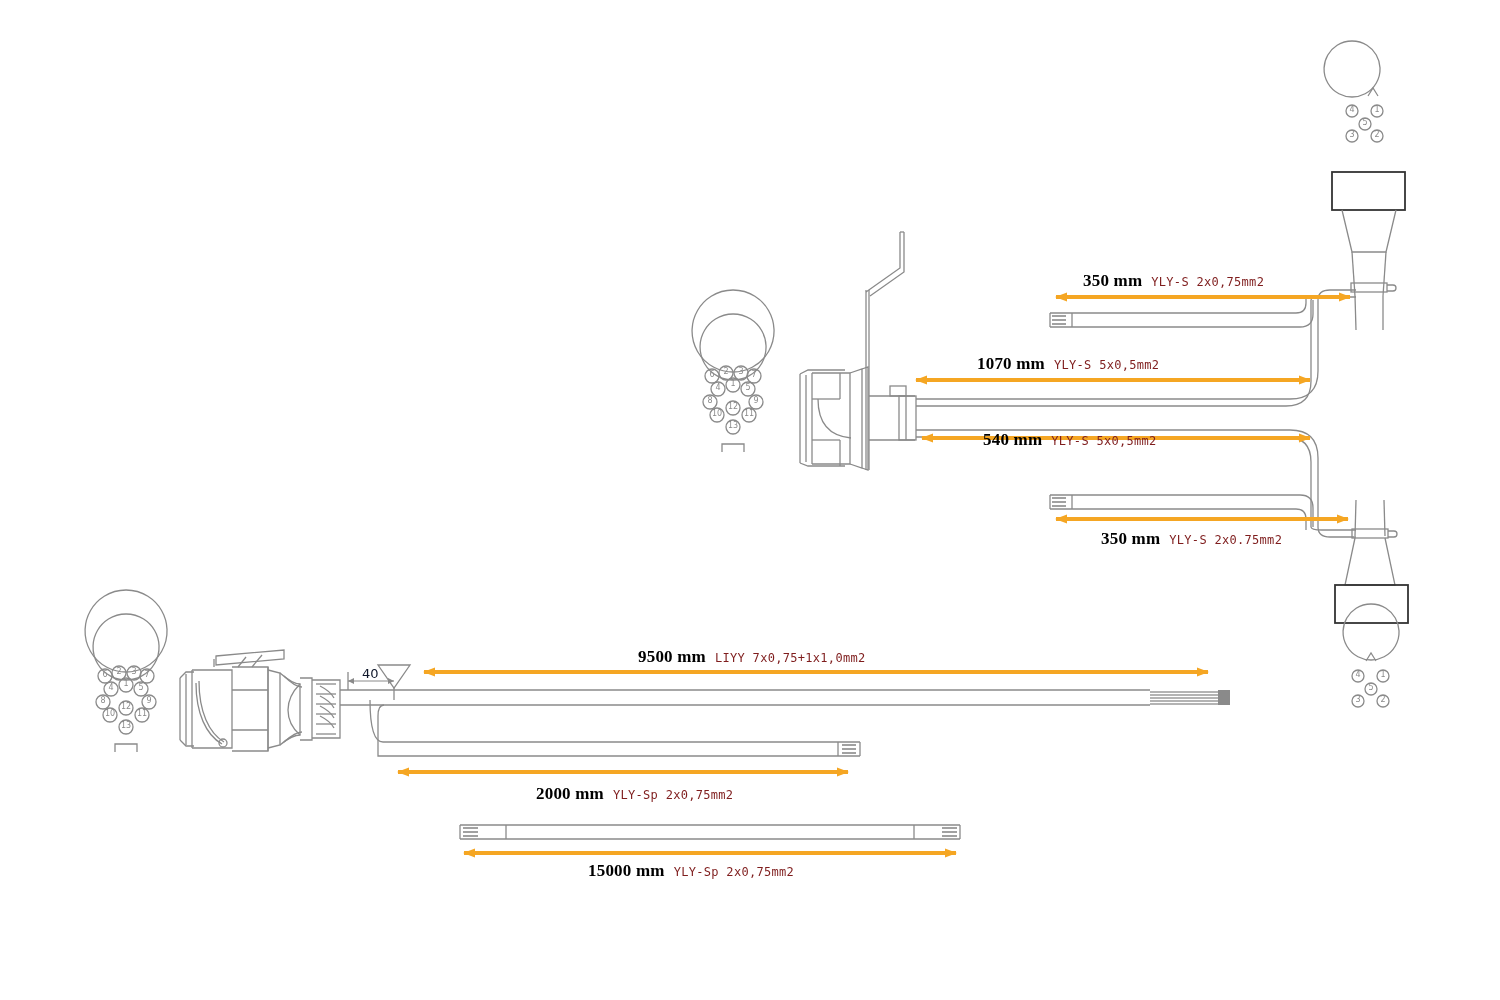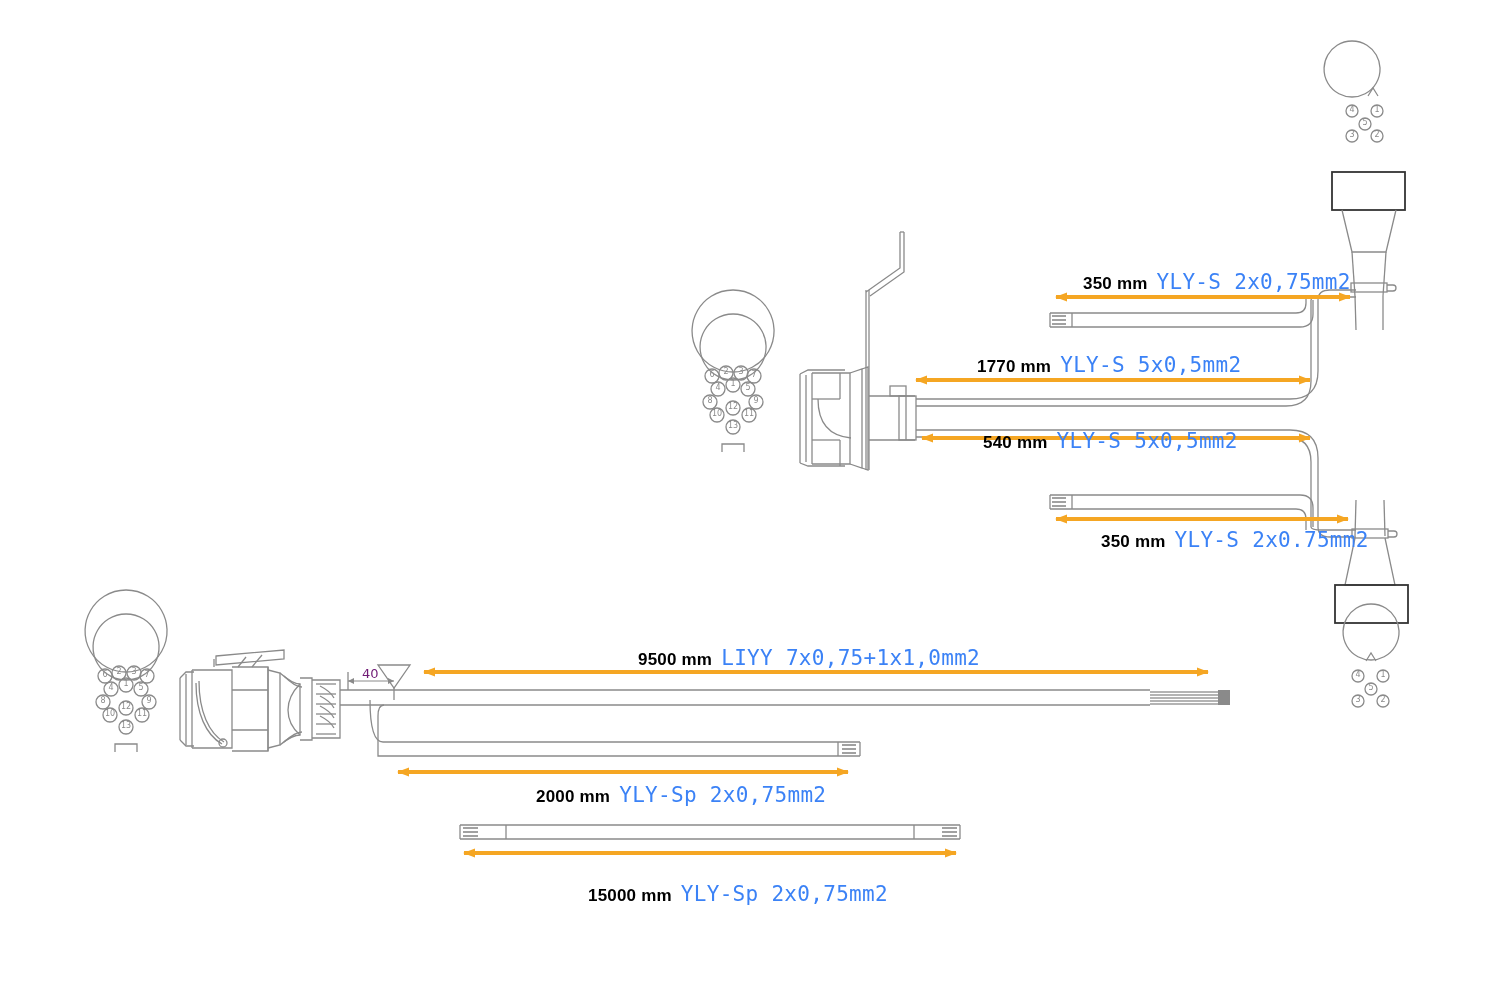--- a/index.html
+++ b/index.html
@@ -1,24 +1,24 @@
 <!DOCTYPE html>
 <html><head>
 <meta charset="utf-8">
 <style>
   html,body{margin:0;padding:0;background:#ffffff;}
   body{width:1500px;height:1000px;position:relative;overflow:hidden;
        font-family:"DejaVu Sans",sans-serif;}
   #stage{position:absolute;left:0;top:0;width:1500px;height:1000px;}
   svg{position:absolute;left:0;top:0;width:1500px;height:1000px;}
   .lbl{position:absolute;white-space:nowrap;line-height:1;}
-  .lbl .len{font-family:Liberation Sans, sans-serif;font-weight:bold;font-size:17px;color:#000000;letter-spacing:.2px;}
-  .lbl .spec{font-family:"DejaVu Sans Mono","Liberation Mono",monospace;font-size:21px;color:#3b82f6;letter-spacing:.3px;}
+  .lbl .len{font-family:Liberation Serif, serif;font-weight:bold;font-size:17px;color:#000000;letter-spacing:.2px;}
+  .lbl .spec{font-family:"DejaVu Sans Mono","Liberation Mono",monospace;font-size:12px;color:#7f1d1d;letter-spacing:.3px;}
   .lbl .gap{display:inline-block;width:9px;}
-  .dim40{position:absolute;font-family:"DejaVu Sans",sans-serif;font-size:13px;color:#701a75;}
+  .dim40{position:absolute;font-family:"DejaVu Sans",sans-serif;font-size:13px;color:#0f172a;}
 </style>
 </head>
 <body>
 
 <div id="stage">
 
 <svg viewBox="0 0 1500 1000">
   <defs>
     <marker id="ar" markerWidth="12" markerHeight="10" refX="11" refY="5" orient="auto" markerUnits="userSpaceOnUse">
       <path d="M0,0.4 L12,5 L0,9.6 Z" fill="#F5A623"></path>
@@ -270,40 +270,40 @@
     <line x1="398" y1="772" x2="848" y2="772" marker-start="url(#arL)" marker-end="url(#ar)"></line>
     <line x1="464" y1="853" x2="956" y2="853" marker-start="url(#arL)" marker-end="url(#ar)"></line>
   </g>
 </svg>
 
 <div class="lbl" style="left:1083px;top:272px;">
   <span class="len">350 mm</span><span class="gap"></span><span class="spec">YLY-S  2x0,75mm2</span>
 </div>
 
 <div class="lbl" style="left:977px;top:355px;">
-  <span class="len">1770 mm</span><span class="gap"></span><span class="spec">YLY-S  5x0,5mm2</span>
+  <span class="len">1070 mm</span><span class="gap"></span><span class="spec">YLY-S  5x0,5mm2</span>
 </div>
 
 <div class="lbl" style="left:983px;top:431px;">
   <span class="len">540 mm</span><span class="gap"></span><span class="spec">YLY-S  5x0,5mm2</span>
 </div>
 
 <div class="lbl" style="left:1101px;top:530px;">
   <span class="len">350 mm</span><span class="gap"></span><span class="spec">YLY-S  2x0.75mm2</span>
 </div>
 
 <div class="lbl" style="left:638px;top:648px;">
   <span class="len">9500 mm</span><span class="gap"></span><span class="spec">LIYY  7x0,75+1x1,0mm2</span>
 </div>
 
 <div class="lbl" style="left:492px;top:785px;margin-left:44px;">
   <span class="len">2000 mm</span><span class="gap"></span><span class="spec">YLY-Sp  2x0,75mm2</span>
 </div>
 
-<div class="lbl" style="left:588px;top:884px;">
+<div class="lbl" style="left:588px;top:862px;">
   <span class="len">15000 mm</span><span class="gap"></span><span class="spec">YLY-Sp  2x0,75mm2</span>
 </div>
 
 <div class="dim40" style="left:362px;top:666px;">40</div>
 
 <div>
       <div class="pinnum" style="position: absolute; left: 723px; top: 380px; width: 20px; text-align: center; font-size: 8px; color: rgb(138, 138, 138); font-family: &quot;DejaVu Sans&quot;, sans-serif; line-height: 1;">1</div>
       <div class="pinnum" style="position: absolute; left: 716px; top: 368px; width: 20px; text-align: center; font-size: 8px; color: rgb(138, 138, 138); font-family: &quot;DejaVu Sans&quot;, sans-serif; line-height: 1;">2</div>
       <div class="pinnum" style="position: absolute; left: 731px; top: 368px; width: 20px; text-align: center; font-size: 8px; color: rgb(138, 138, 138); font-family: &quot;DejaVu Sans&quot;, sans-serif; line-height: 1;">3</div>
       <div class="pinnum" style="position: absolute; left: 708px; top: 384px; width: 20px; text-align: center; font-size: 8px; color: rgb(138, 138, 138); font-family: &quot;DejaVu Sans&quot;, sans-serif; line-height: 1;">4</div>

